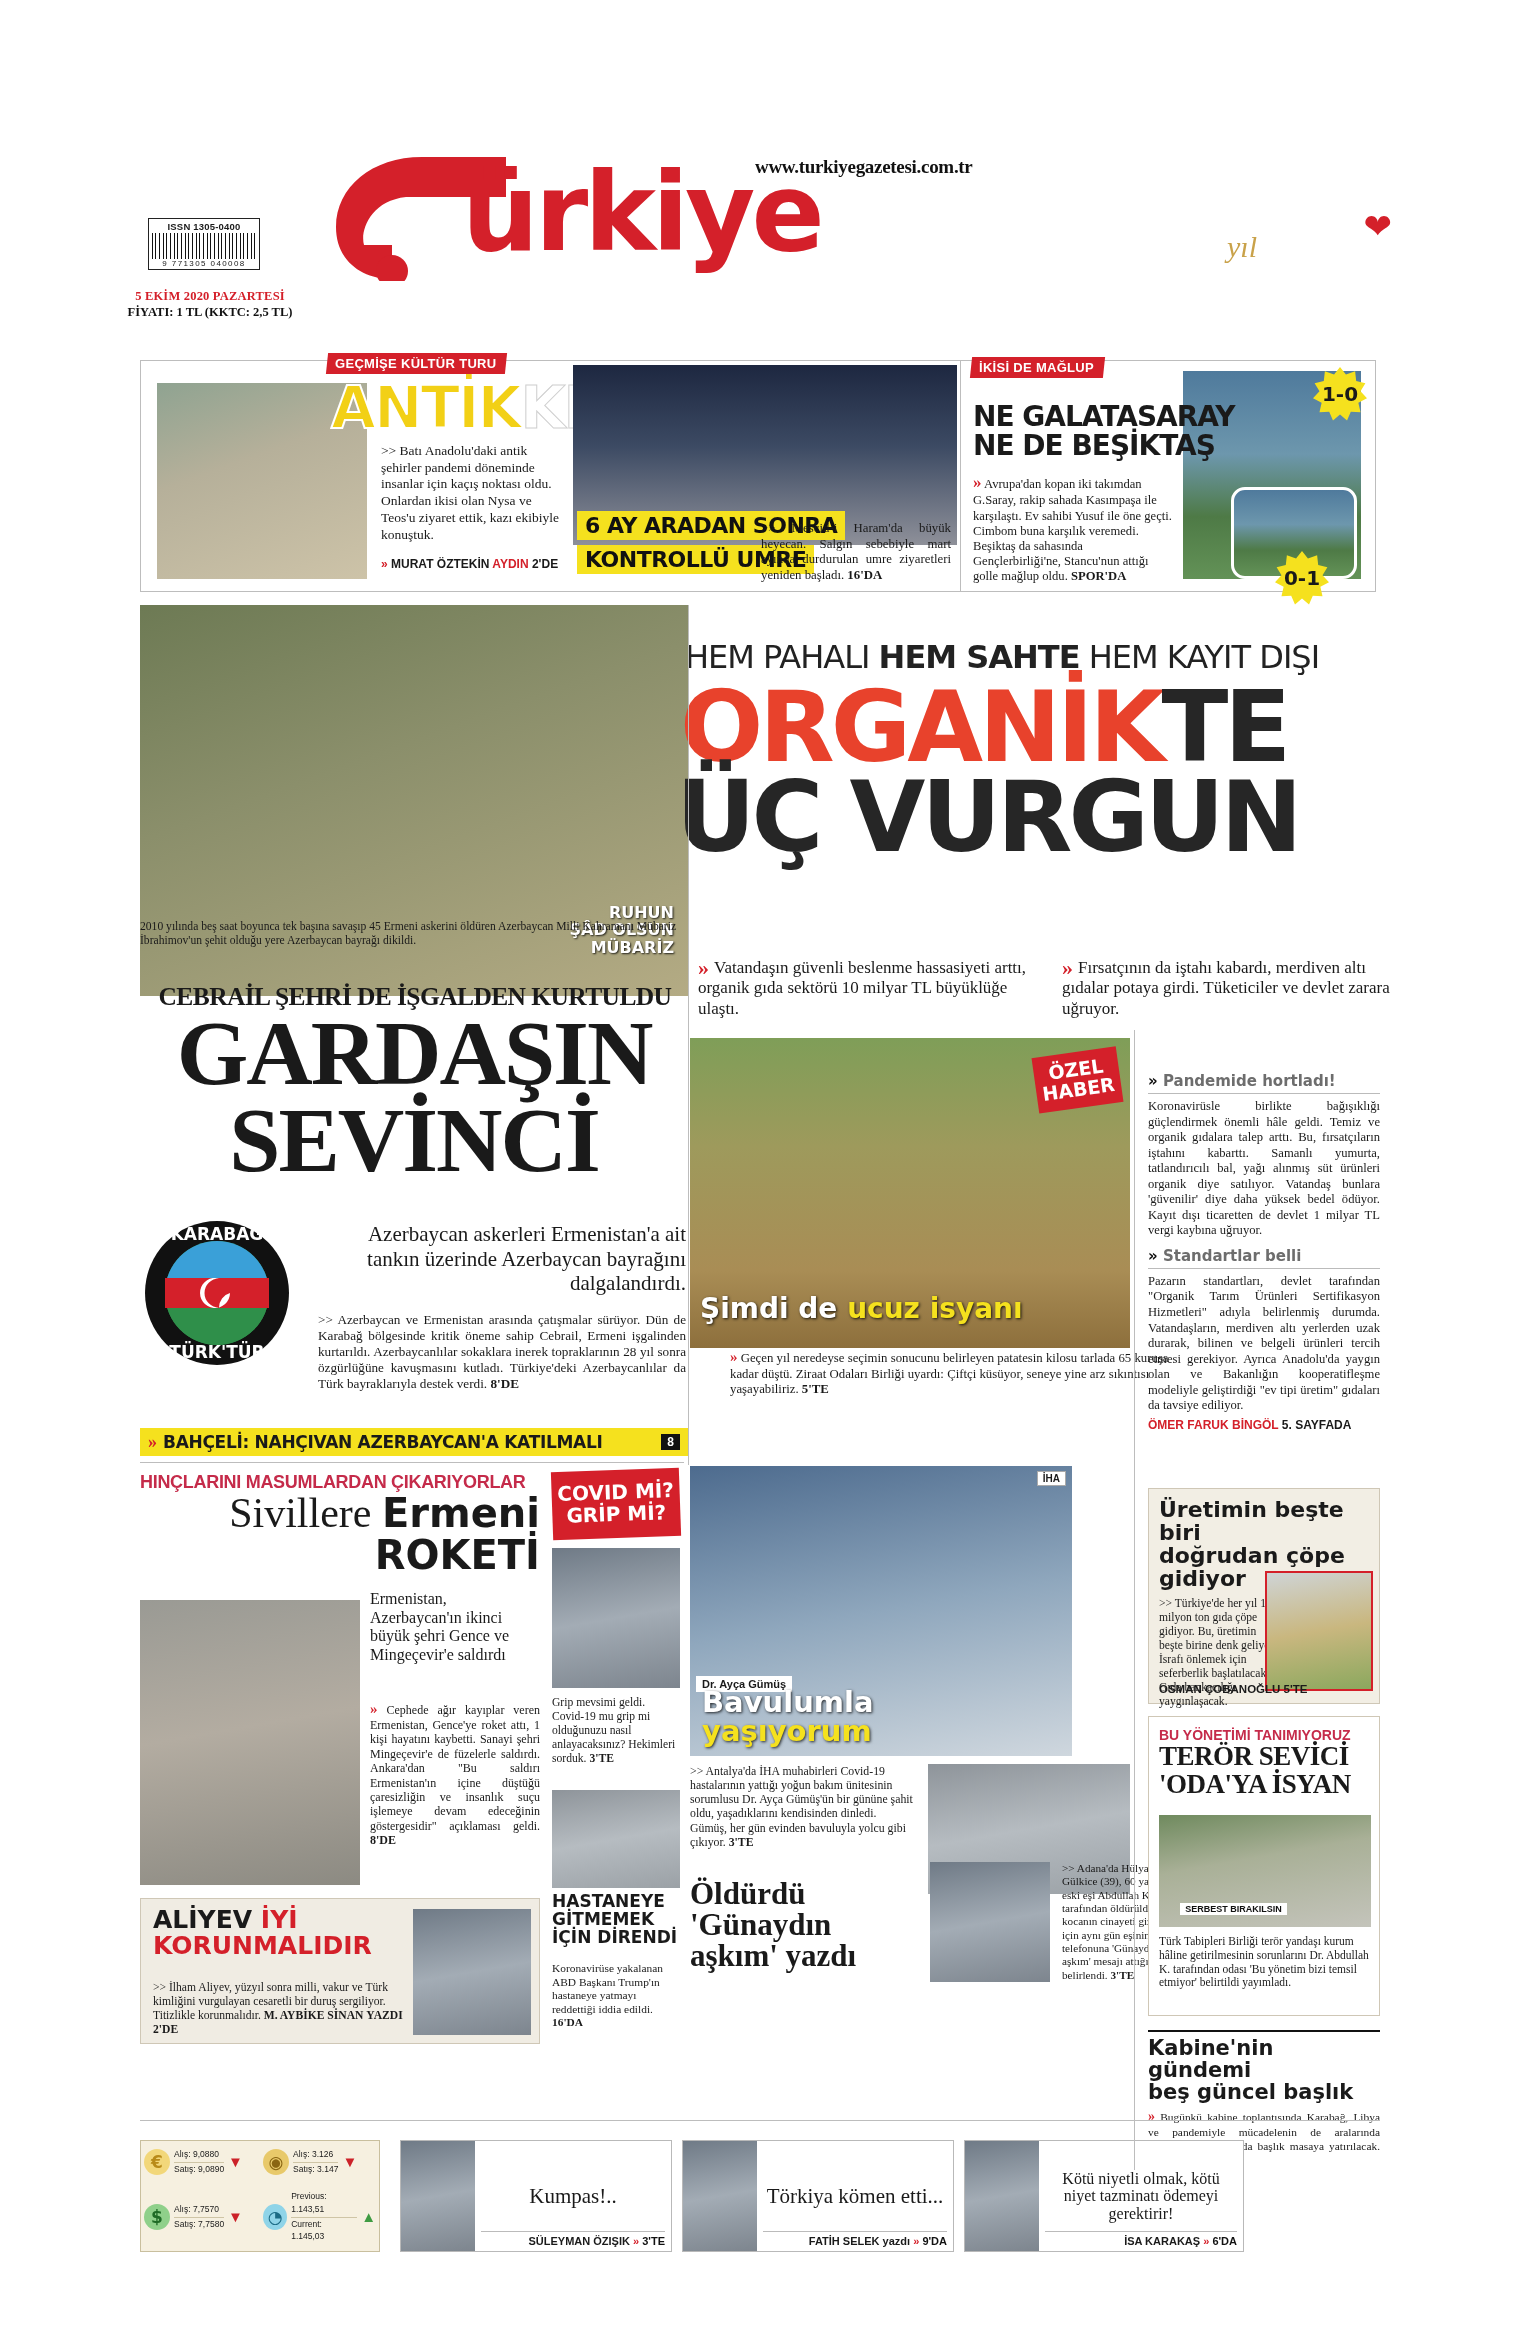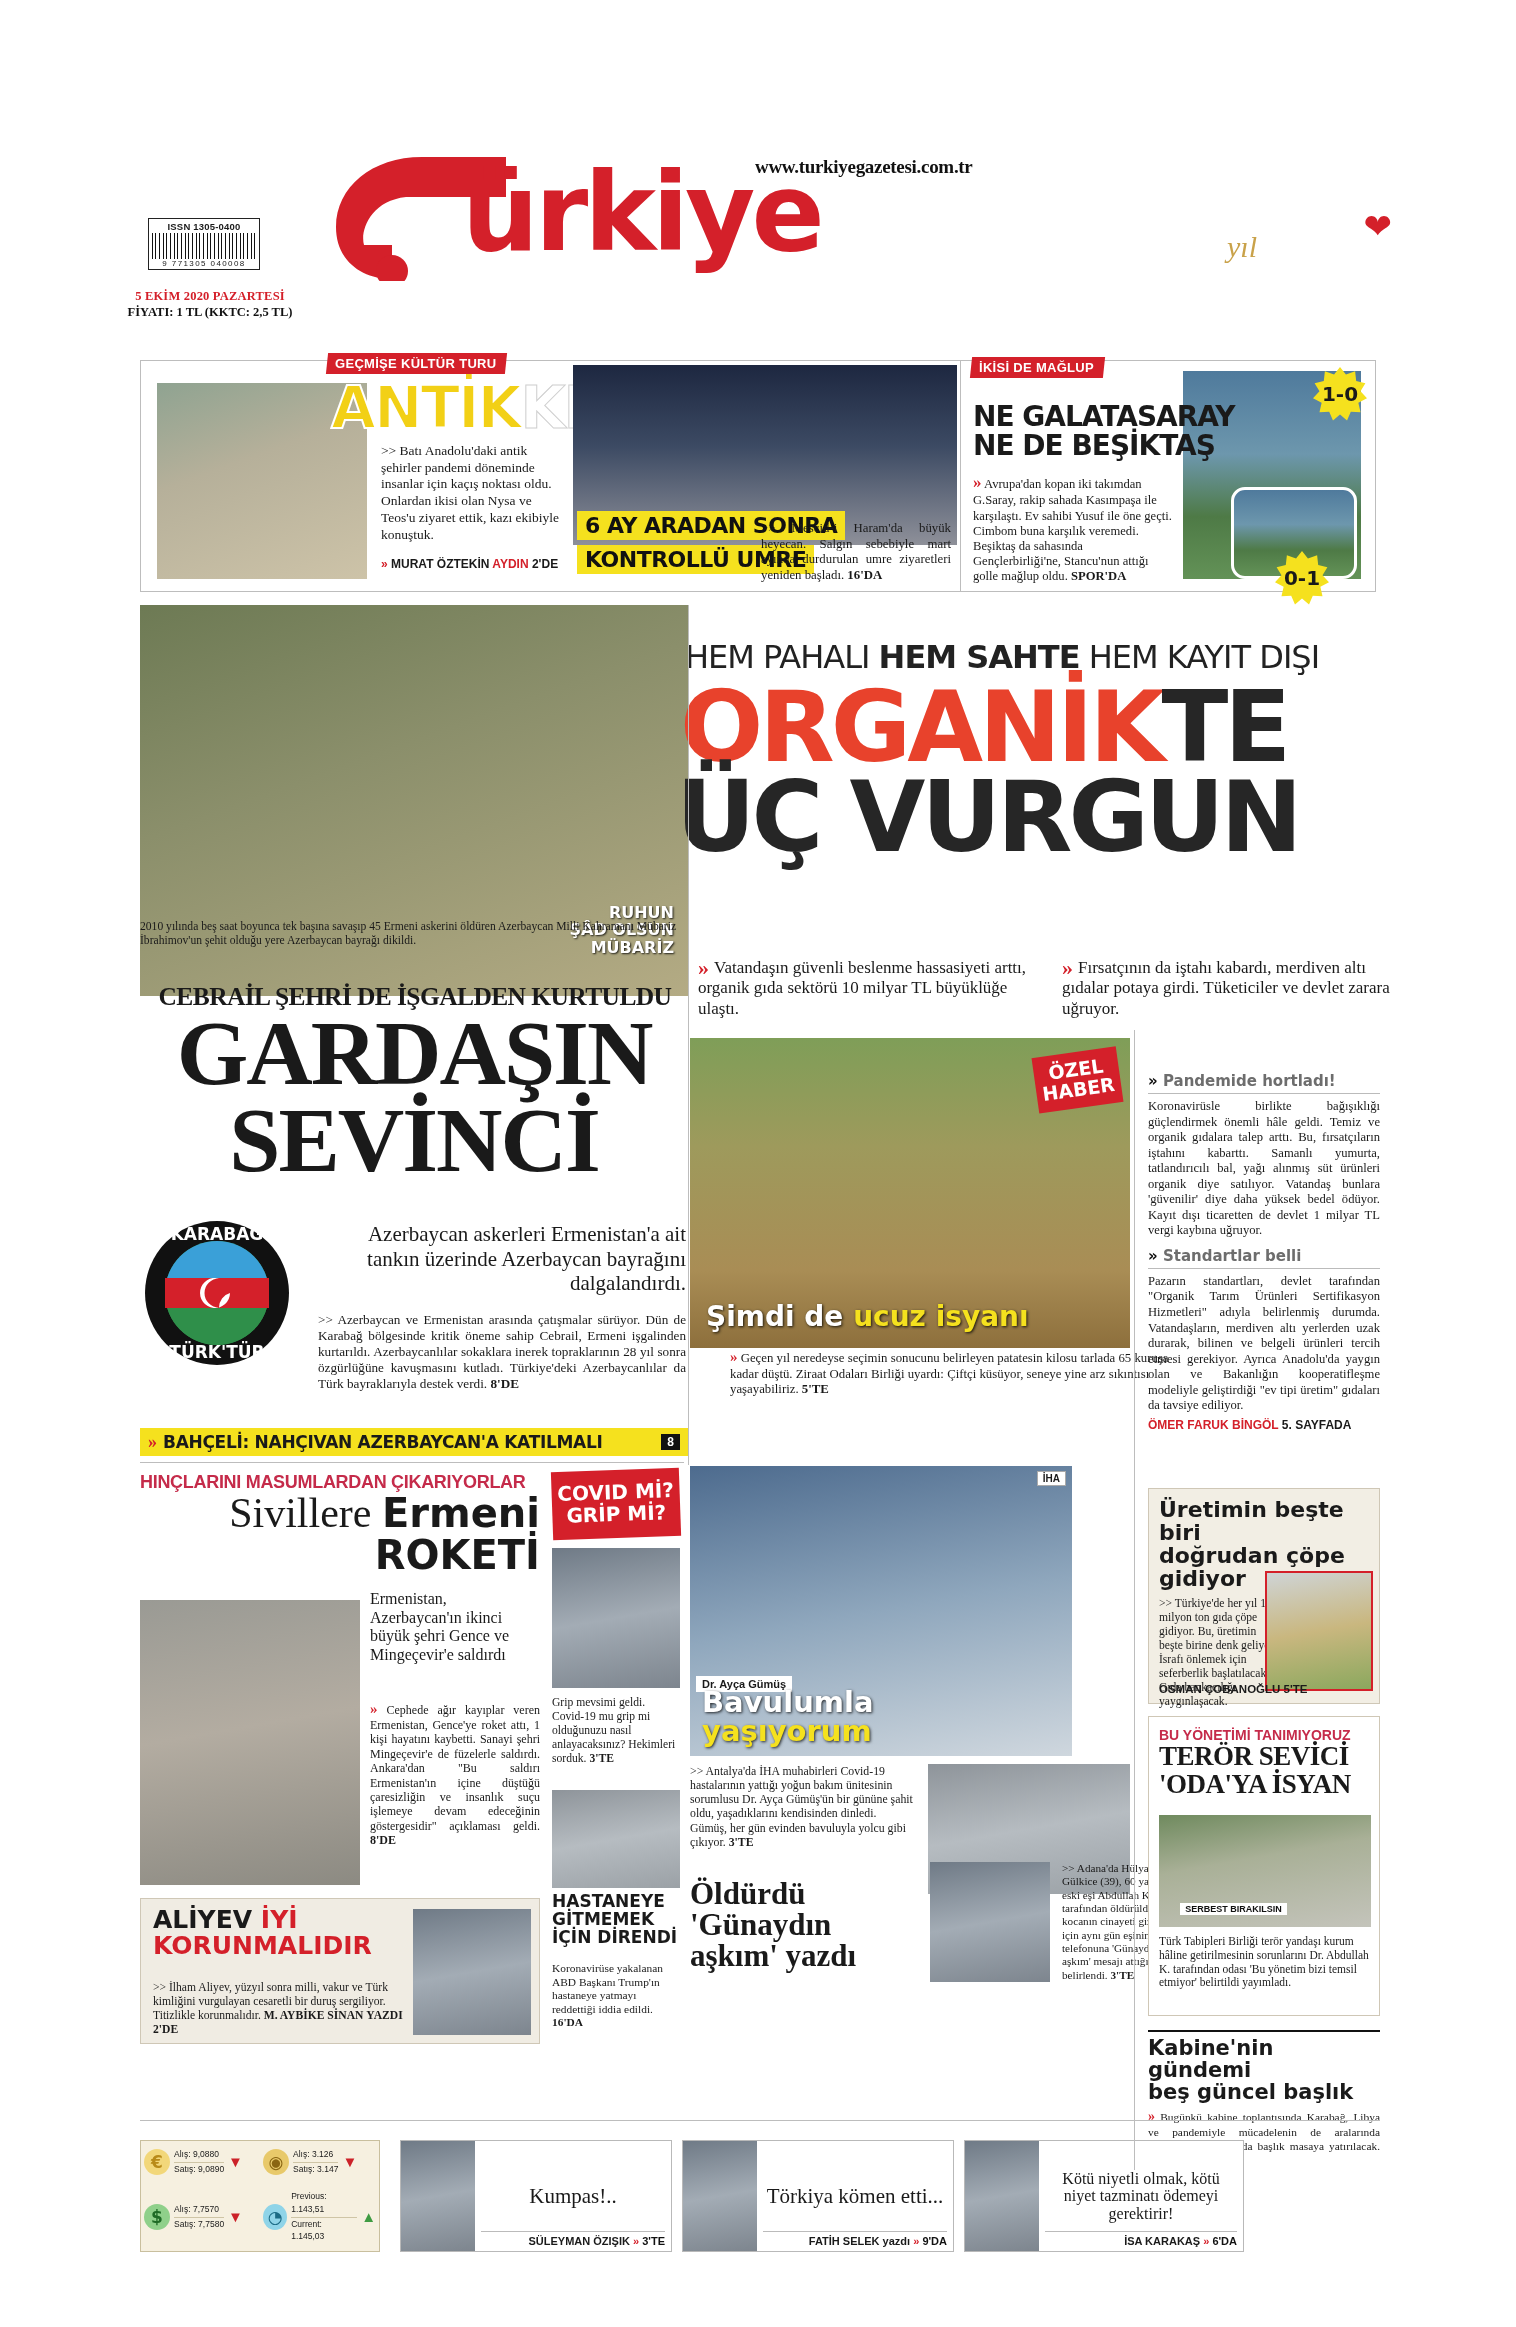--- a/index.html
+++ b/index.html
@@ -135,23 +135,23 @@
 
   .lead2 { position:absolute; top: 958px; width: 346px; font-size: 17px; line-height:1.2; }
   .lead2.a { left: 698px; }
   .lead2.b { left: 1062px; }
   .lead2 .ch { color:#d4202a; font-weight:bold; font-size:22px; float:left; margin-right:5px; line-height:.9; }
 
   .potato-photo { position:absolute; left: 690px; top: 1038px; width: 440px; height: 310px; }
   .ozel-haber { position:absolute; right: 10px; top: 14px; background:#d4202a; color:#fff;
      font-family:"DejaVu Sans",sans-serif; font-weight:bold; font-size: 19px; padding: 8px 6px;
      transform: rotate(-8deg); line-height:1.05; text-align:center; }
-  .simdi { position:absolute; left: 690px; top: 1292px; width: 532px; padding-left: 16px;
+  .simdi { position:absolute; left: 690px; top: 1292px; width: 532px; padding-left: 10px;
      font-family:"DejaVu Sans",sans-serif; font-weight:bold; font-size: 28px; color:#fff;
-     text-shadow: 1px 1px 3px rgba(0,0,0,.85); margin-top: 8px; }
+     text-shadow: 1px 1px 3px rgba(0,0,0,.85); }
   .simdi .yel { color:#f5e11e; }
   .ucuz-body { position:absolute; left: 690px; top: 1348px; width: 440px; font-size: 12.8px; line-height:1.22;margin-left:40px; }
 
   
   .rcol { position:absolute; left: 1148px; top: 1036px; width: 232px; margin-top: 36px; }
   .rcol-h { font-family:"DejaVu Sans",sans-serif; font-weight:bold; font-size: 15px; color:#6d6d6d;
      border-bottom: 1px solid #bbb; padding-bottom: 3px; margin-bottom: 5px; }
   .rcol-h .ch { color:#111; }
   .rcol-p { font-size: 12.6px; line-height: 1.235; text-align: justify; }
   .rcol-credit { font-family:"Liberation Sans",sans-serif; font-weight:bold; font-size: 12px; margin-top:4px;}

